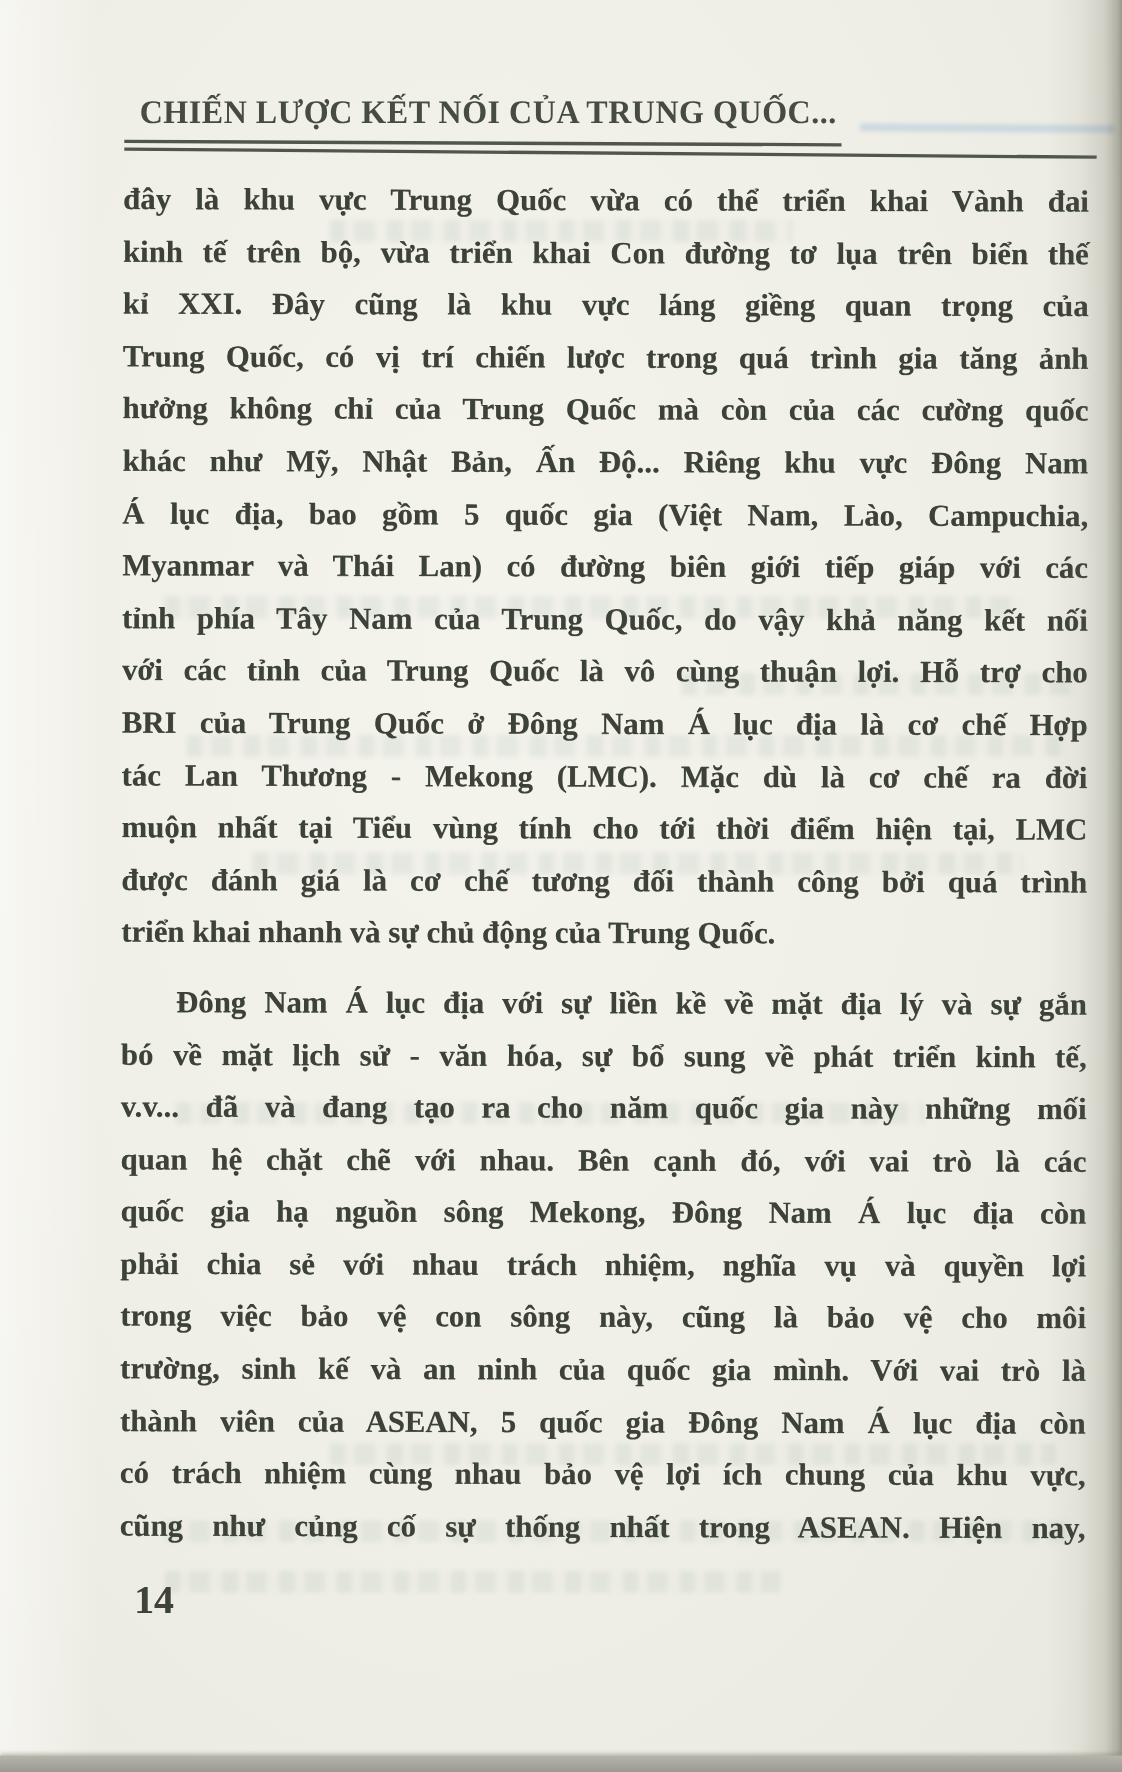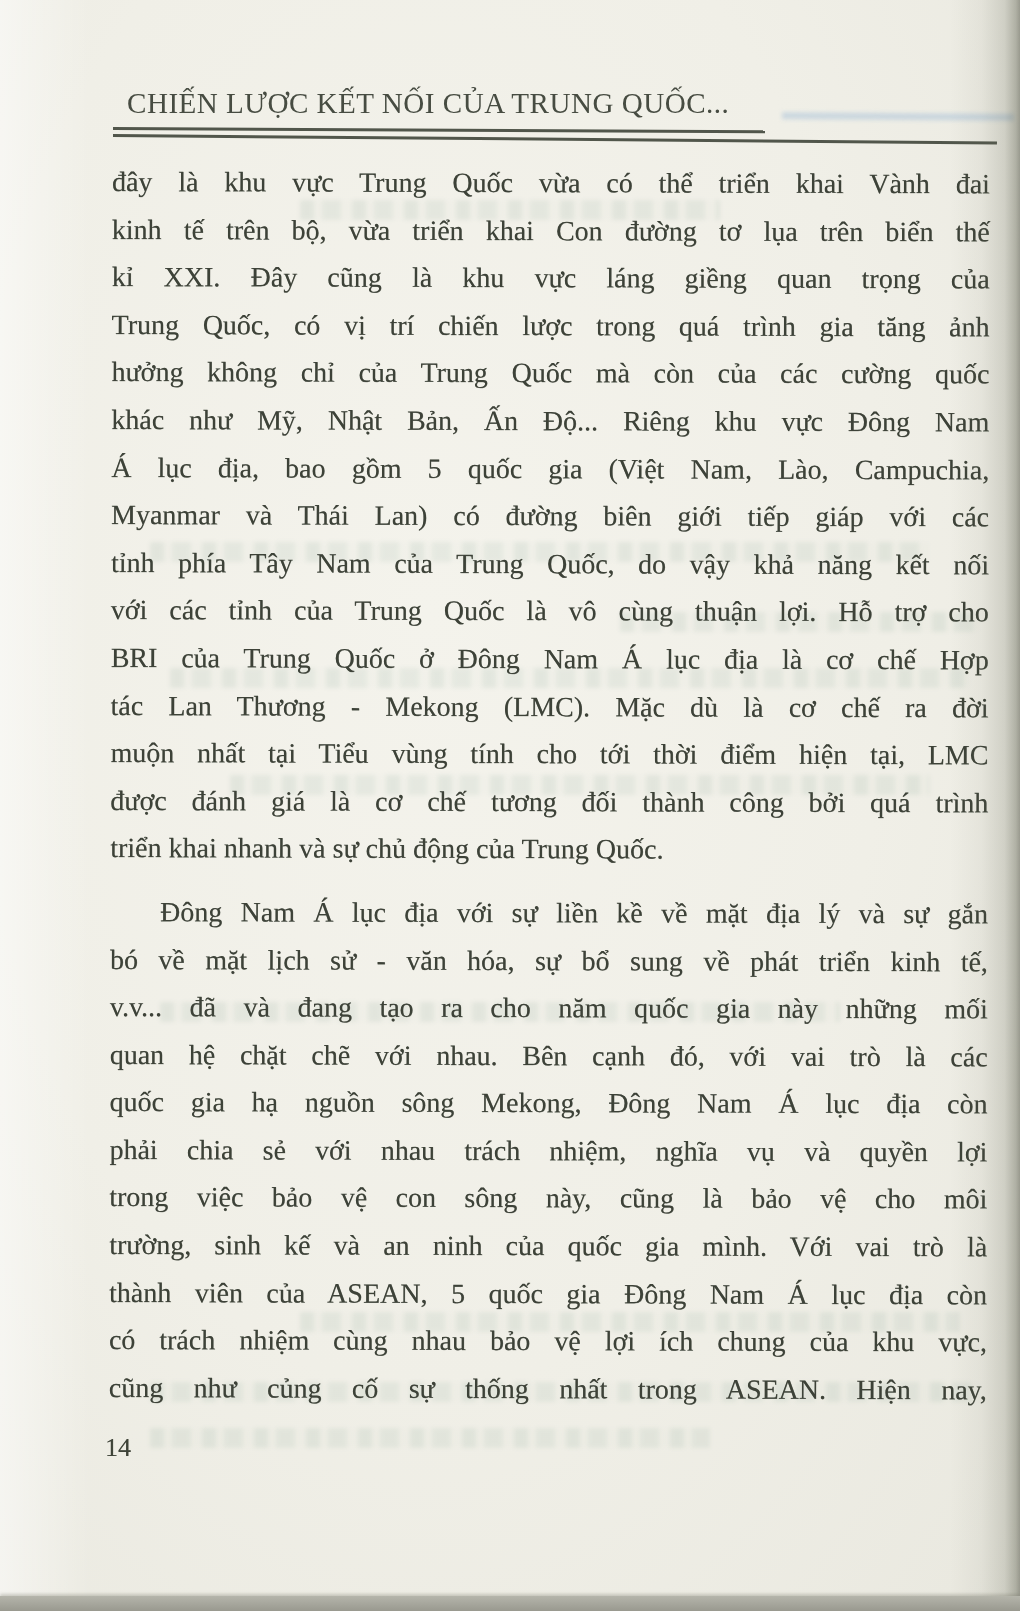--- a/index.html
+++ b/index.html
@@ -5,20 +5,21 @@
   html,body{margin:0;padding:0;}
   body{
     width:1020px;height:1611px;
     background:#e9e8df;
     font-family:"Liberation Serif","DejaVu Serif",serif;
     overflow:hidden;position:relative;
   }
   .page{
     position:absolute;inset:0;
     background:radial-gradient(ellipse at 42% 38%, #f4f3ec 0%, #f0efe7 55%, #e9e8df 100%);
+    font-weight:bold;
   }
   
   .edge-shadow-right{
     position:absolute;top:0;right:0;bottom:0;width:70px;
     background:linear-gradient(to right,
       rgba(104,107,90,0) 0%,
       rgba(104,107,90,0.07) 45%,
       rgba(104,107,90,0.22) 78%,
       rgba(92,95,78,0.42) 94%,
       rgba(70,72,58,0.50) 100%);
@@ -60,22 +61,22 @@
   .para + .para{margin-top:16px;}
   .tline{
     text-align:justify;
     -moz-text-align-last:justify;
     text-align-last:justify;
     height:47.6px;overflow:visible;white-space:normal;
   }
   .tline.lastline{text-align-last:left;-moz-text-align-last:left;}
   .tline.findent{text-indent:50px;}
   .page-number{
-    position:absolute;left:105px;top:1433px;
-    font-size:26px;color:#3e4338;z-index:4;
+    position:absolute;left:122px;top:1433px;
+    font-size:36px;color:#3e4338;z-index:4;
     text-shadow:0.25px 0.25px 0 rgba(61,66,56,0.5);
   }
   
   .bleed{
     position:absolute;height:20px;
     background:repeating-linear-gradient(to right,
       rgba(127,160,143,0.30) 0 14px, rgba(127,160,143,0.05) 14px 22px,
       rgba(127,160,143,0.26) 22px 41px, rgba(127,160,143,0.04) 41px 52px);
     filter:blur(2.2px);opacity:0.45;z-index:1;pointer-events:none;
   }

